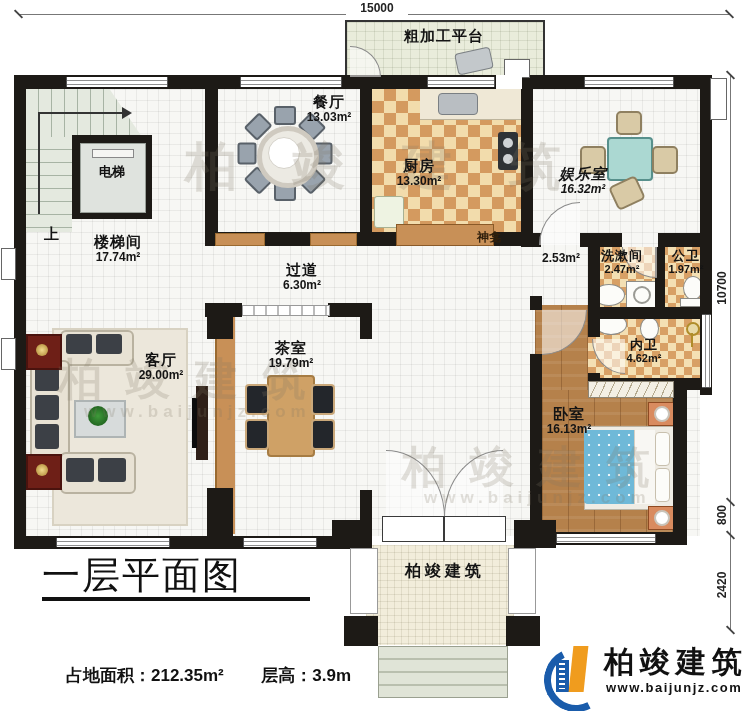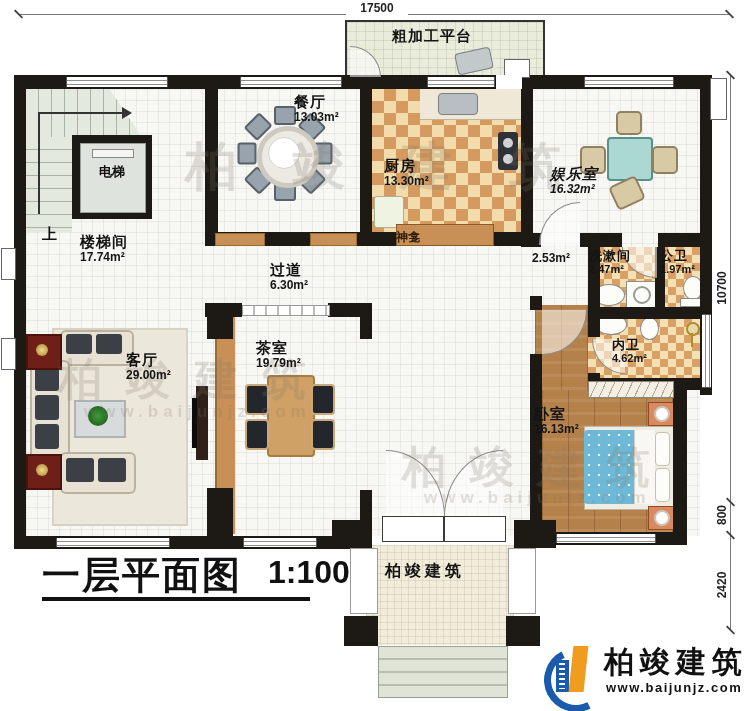--- a/index.html
+++ b/index.html
@@ -22,38 +22,38 @@
   .arc{position:absolute;background:rgba(255,255,255,.55);z-index:4;}
   .arc.tr{border-top:1.5px solid #8a8a8a;border-right:1.5px solid #8a8a8a;border-radius:0 100% 0 0;}
   .arc.tl{border-top:1.5px solid #8a8a8a;border-left:1.5px solid #8a8a8a;border-radius:100% 0 0 0;}
   .arc.br{border-bottom:1.5px solid #8a8a8a;border-right:1.5px solid #8a8a8a;border-radius:0 0 100% 0;}
   .arc.bl{border-bottom:1.5px solid #8a8a8a;border-left:1.5px solid #8a8a8a;border-radius:0 0 0 100%;}
   
   .stair-v{background:repeating-linear-gradient(90deg,#e4e9df 0 12px,#a7b3a4 12px 13px);}
   .stair-h{background:repeating-linear-gradient(180deg,#e4e9df 0 12px,#a7b3a4 12px 13px);}
   .steps{background:repeating-linear-gradient(180deg,#e0e4d7 0 11px,#b9bfae 11px 13px);border:1px solid #9aa090;}
   
-  .rl{position:absolute;color:#141414;z-index:7;font-weight:800;}
+  .rl{position:absolute;text-align:center;color:#141414;z-index:7;font-weight:800;}
   .rl .nm{font-size:15px;display:block;line-height:1.1;letter-spacing:1px;}
   .rl .ar{font-size:12px;display:block;font-weight:700;line-height:1.15;}
   .rl.small .nm{font-size:13px;}
   .rl.small .ar{font-size:11px;}
   .dimt{position:absolute;font-size:12px;font-weight:700;color:#222;background:#fff;text-align:center;z-index:8;line-height:14px;}
   .tick{position:absolute;width:11px;height:2px;background:#444;transform:rotate(45deg);z-index:8;}
   .dline{position:absolute;background:#777;z-index:2;}
   
   .sofa{position:absolute;background:#e8e2d4;border:2px solid #b9b2a0;border-radius:6px;z-index:2;}
   .cush{position:absolute;background:#3c4046;border-radius:3px;z-index:2;}
   .chair-tan{position:absolute;background:#d9caa6;border:2px solid #8f8060;border-radius:5px;z-index:2;}
   .chair-blk{position:absolute;background:#23262b;border:2px solid #caa87a;border-radius:4px;z-index:2;}
   .fix{position:absolute;background:#fcfcf9;border:1.5px solid #8d8d88;z-index:2;}
   
   .wm{position:absolute;color:rgba(128,118,102,.22);font-weight:800;white-space:nowrap;z-index:6;pointer-events:none;}
   
-  .t-title{font-weight:700;color:#111;}
+  .t-title{font-weight:400;color:#111;}
   .infoline{position:absolute;font-size:17px;font-weight:700;color:#111;white-space:nowrap;z-index:8;}
 </style>
 </head>
 <body>
 
 <div id="canvas">
 
   <div class="abs tile" style="left:26px;top:89px;width:674px;height:447px;z-index:1;"></div>
   <div class="abs platf" style="left:345px;top:20px;width:196px;height:55px;z-index:1;"></div>
   <div class="abs checker" style="left:372px;top:89px;width:149px;height:144px;z-index:1;"></div>
@@ -227,21 +227,21 @@
     <span class="nm">厨房</span>
       <span class="ar">13.30m²</span>
     </div>
   <div class="rl" style="left:392px;top:28px;width:104px;">
       <span class="nm">粗加工平台</span>
     </div>
   <div class="rl" style="left:550px;top:166px;width:66px;font-style:italic;">
     <span class="nm">娱乐室</span>
       <span class="ar">16.32m²</span>
     </div>
-  <div class="rl" style="left:396px;top:227px;width:90px;z-index:7;"><span style="font-size:12px;color:#2f1f0c;">神龛</span></div>
+  <div class="rl" style="left:396px;top:227px;width:90px;z-index:7;padding-left:48px;"><span style="font-size:12px;color:#2f1f0c;">神龛</span></div>
   <div class="rl" style="left:532px;top:252px;width:58px;">
       <span class="ar">2.53m²</span>
     </div>
   <div class="rl" style="left:270px;top:262px;width:64px;">
     <span class="nm">过道</span>
       <span class="ar">6.30m²</span>
     </div>
   <div class="rl small" style="left:589px;top:249px;width:66px;">
     <span class="nm">洗漱间</span>
       <span class="ar">2.47m²</span>
@@ -266,40 +266,43 @@
     <span class="nm">卧室</span>
       <span class="ar">16.13m²</span>
     </div>
   <div class="rl" style="left:385px;top:562px;width:120px;">
       <span class="nm" style="font-size:16px;letter-spacing:4px;">柏竣建筑</span>
     </div>
 
   <div class="dline" style="left:18px;top:14px;width:712px;height:1px;"></div>
   <div class="tick" style="left:13px;top:13px;"></div>
   <div class="tick" style="left:724px;top:13px;"></div>
-  <div class="dimt" style="left:346px;top:1px;width:62px;">17500</div>
+  <div class="dimt" style="left:346px;top:1px;width:62px;">15000</div>
   <div class="dline" style="left:730px;top:75px;width:1px;height:555px;"></div>
   <div class="tick" style="left:725px;top:74px;"></div>
   <div class="tick" style="left:725px;top:501px;"></div>
   <div class="tick" style="left:725px;top:534px;"></div>
   <div class="tick" style="left:725px;top:629px;"></div>
   <div class="dimt" style="left:692px;top:281px;width:60px;transform:rotate(-90deg);background:transparent;">10700</div>
   <div class="dimt" style="left:702px;top:508px;width:40px;transform:rotate(-90deg);background:transparent;">800</div>
   <div class="dimt" style="left:697px;top:578px;width:50px;transform:rotate(-90deg);background:transparent;">2420</div>
 
   <div class="wm" style="left:185px;top:132px;font-size:52px;letter-spacing:56px;">柏竣建筑</div>
   <div class="wm" style="left:58px;top:350px;font-size:44px;letter-spacing:24px;">柏竣建筑</div>
   <div class="wm" style="left:84px;top:402px;font-size:17px;letter-spacing:5px;">www.baijunjz.com</div>
   <div class="wm" style="left:402px;top:438px;font-size:44px;letter-spacing:24px;">柏竣建筑</div>
   <div class="wm" style="left:424px;top:488px;font-size:17px;letter-spacing:5px;">www.baijunjz.com</div>
 
   <div class="abs" style="left:40px;top:550px;width:330px;height:150px;z-index:8;">
     <span class="t-title" style="position:absolute;left:2px;top:0;font-size:38px;letter-spacing:2px;">一层平面图</span>
-    <span class="t-title" style="position:absolute;left:228px;top:4px;font-size:32px;font-weight:700;">1:100</span>
     <div style="position:absolute;left:2px;top:47px;width:268px;height:4px;background:#111;"></div>
+    <div class="infoline" style="left:26px;top:114px;">
+      <span>占地面积：</span><span>212.35m²</span>
+      <span style="display:inline-block;width:28px;"></span>
+      <span>层高：</span><span>3.9m</span></div>
   </div>
 
   <div class="abs" style="left:540px;top:638px;width:200px;height:64px;z-index:8;">
     <div style="position:absolute;left:4px;top:10px;width:50px;height:50px;border:7px solid #1a5cab;border-radius:50%;border-top-color:transparent;border-right-color:transparent;transform:rotate(18deg);"></div>
     <div style="position:absolute;left:16px;top:22px;width:13px;height:32px;background:#1a5cab;"></div>
     <div style="position:absolute;left:19px;top:25px;width:6px;height:26px;background:repeating-linear-gradient(180deg,#fff 0 2px,transparent 2px 5px);"></div>
     <div style="position:absolute;left:31px;top:8px;width:15px;height:46px;background:#f09c1e;transform:skewX(-6deg);"></div>
     <span style="position:absolute;left:64px;top:4px;font-size:30px;font-weight:900;letter-spacing:6px;color:#111;white-space:nowrap;">柏竣建筑</span>
     <span style="position:absolute;left:66px;top:42px;font-size:13px;font-weight:800;letter-spacing:1.5px;color:#111;white-space:nowrap;">www.baijunjz.com</span>
   </div>

